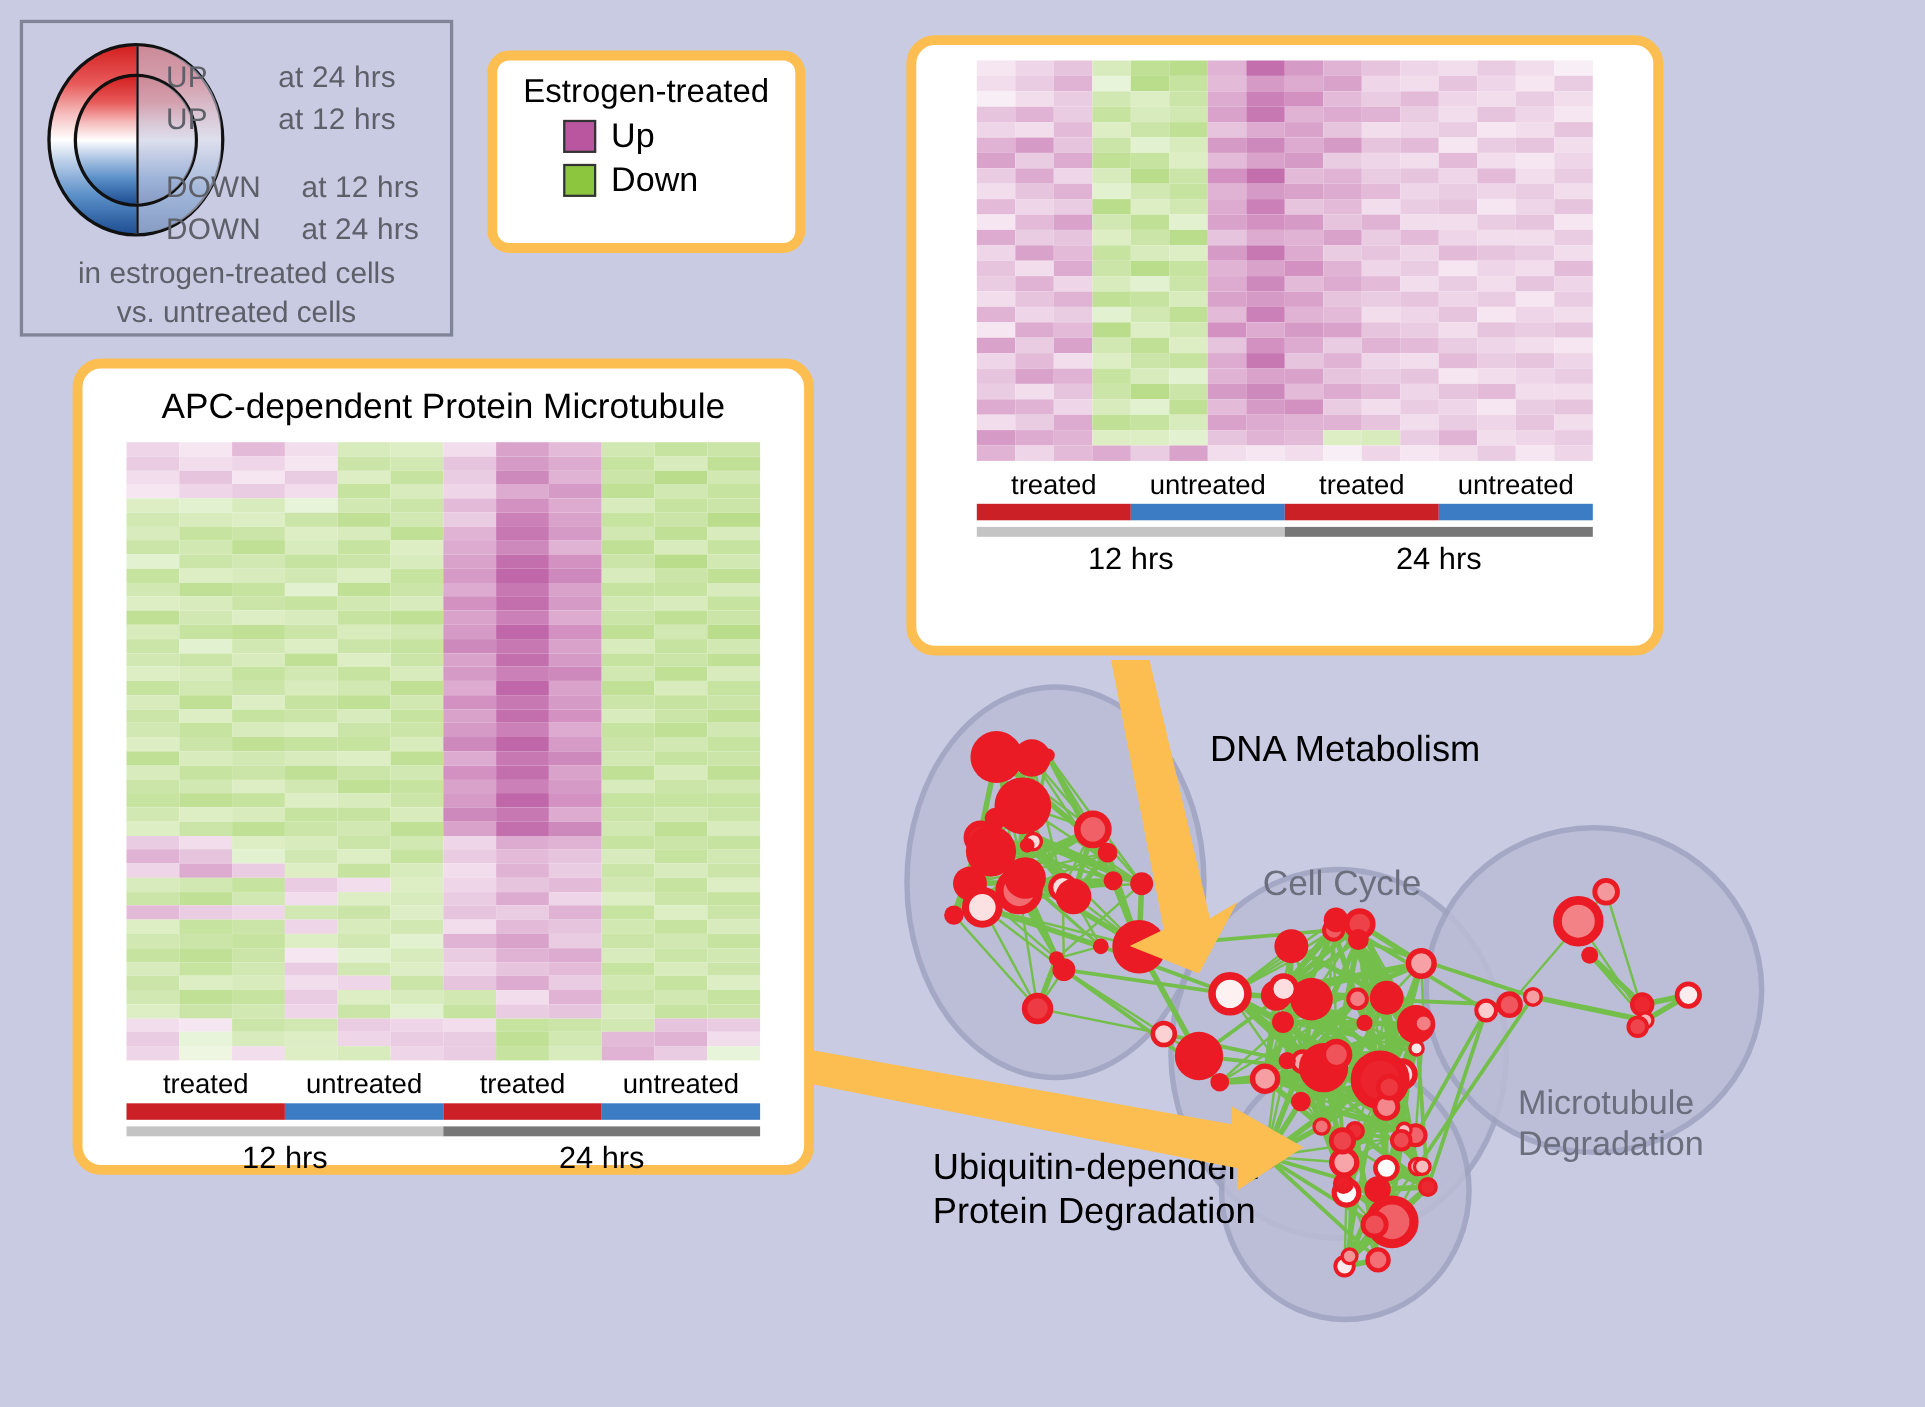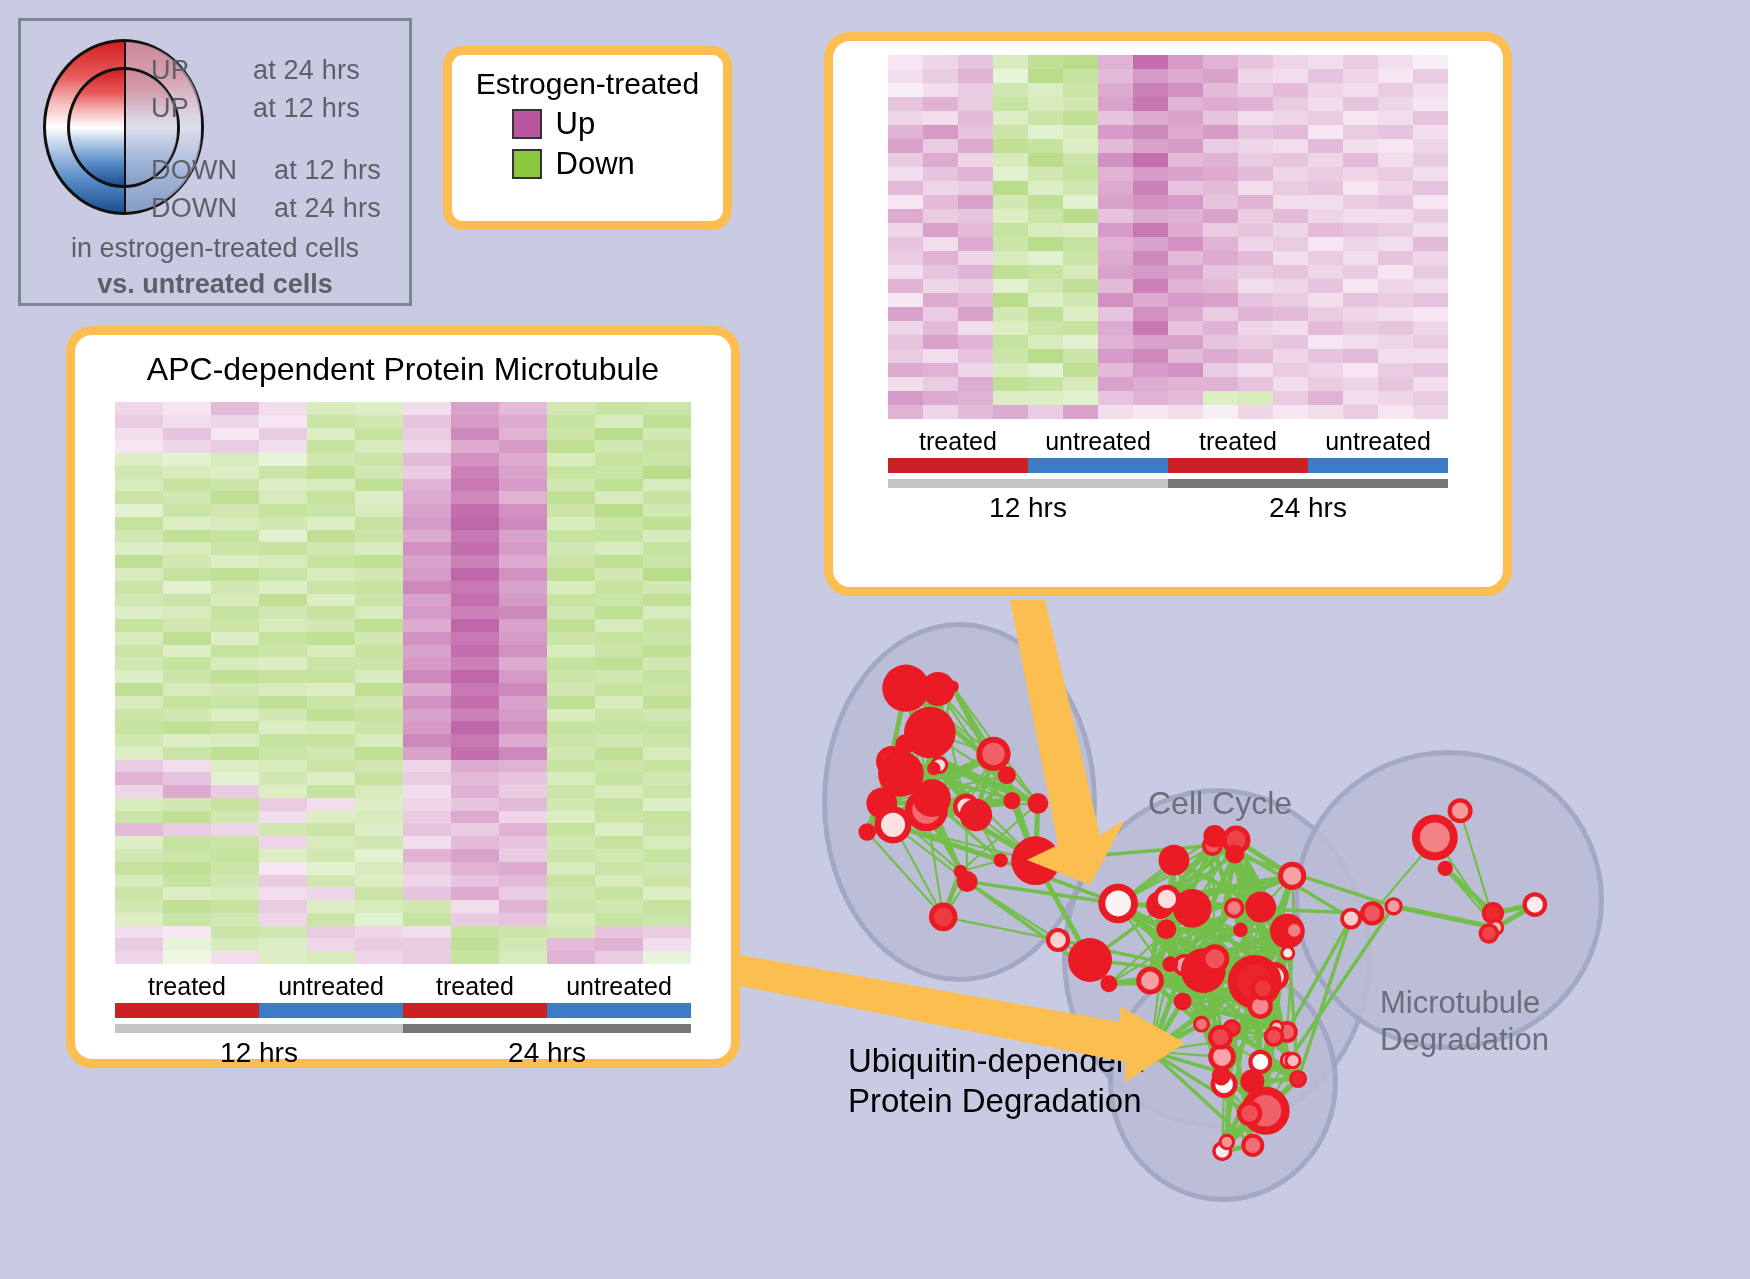--- a/index.html
+++ b/index.html
@@ -79,21 +79,21 @@
   <div class="cb-lab" style="left:130px;top:34px;">UP</div>
   <div class="cb-lab" style="left:232px;top:34px;">at 24 hrs</div>
   <div class="cb-lab" style="left:130px;top:72px;">UP</div>
   <div class="cb-lab" style="left:232px;top:72px;">at 12 hrs</div>
   <div class="cb-lab" style="left:130px;top:134px;">DOWN</div>
   <div class="cb-lab" style="left:253px;top:134px;">at 12 hrs</div>
   <div class="cb-lab" style="left:130px;top:172px;">DOWN</div>
   <div class="cb-lab" style="left:253px;top:172px;">at 24 hrs</div>
 
   <div class="cb-foot" style="top:212px;">in estrogen-treated cells</div>
-  <div class="cb-foot" style="top:248px;font-weight:bold;">vs. untreated cells</div>
+  <div class="cb-foot" style="top:248px;">vs. untreated cells</div>
 </div>
 
 <div class="abs" id="updown">
   <div class="title">Estrogen-treated</div>
   <div class="keyrow">
     <span class="swatch" id="sw-up" style="background: rgb(185, 86, 159);"></span>
     <span class="kl">Up</span>
   </div>
   <div class="keyrow">
     <span class="swatch" id="sw-down" style="background: rgb(140, 198, 63);"></span>
@@ -1522,20 +1522,21 @@
       <circle cx="470.3604165910264" cy="461.90685160476653" r="9.994727366255145" fill="rgb(255,252,252)" stroke="#ea1b24" stroke-width="4.19778549382716"></circle>
       <circle cx="459.61327855633886" cy="513.3418134012338" r="10.55136316872428" fill="rgb(239,79,86)" stroke="#ea1b24" stroke-width="4.431572530864197"></circle>
       <circle cx="502.9975177235698" cy="460.57325855203703" r="7.05244341563786" fill="rgb(249,188,190)" stroke="#ea1b24" stroke-width="3"></circle>
       <circle cx="441.7696934712509" cy="428.16241226028063" r="7.497968106995884" fill="rgb(236,45,53)" stroke="#ea1b24" stroke-width="3.1491466049382715"></circle>
       <circle cx="431.3018056948918" cy="475.841415628684" r="7.887937242798354" fill="rgb(234,31,39)" stroke="#ea1b24" stroke-width="3.3129336419753086"></circle>
       <circle cx="430.40369223026266" cy="437.14639851648286" r="10.222350823045268" fill="rgb(238,69,77)" stroke="#ea1b24" stroke-width="4.293387345679013"></circle>
       <circle cx="300" cy="360" r="22" fill="#ea1b24"></circle>
       <circle cx="268" cy="340" r="10" fill="rgb(251,209,211)" stroke="#ea1b24" stroke-width="4.2"></circle>
     </svg>
 
+  <div class="netlabel" style="left:310px;top:62px;font-size:33px;">DNA Metabolism</div>
   <div class="netlabel" style="left:358px;top:185px;font-size:32px;color:#6b6e7c;">Cell Cycle</div>
   <div class="netlabel" style="left:590px;top:385px;font-size:31px;color:#6b6e7c;">Microtubule</div>
   <div class="netlabel" style="left:590px;top:422px;font-size:31px;color:#6b6e7c;">Degradation</div>
   <div class="netlabel" style="left:58px;top:442px;font-size:33px;">Ubiquitin-dependent</div>
   <div class="netlabel" style="left:58px;top:482px;font-size:33px;">Protein Degradation</div>
 </div>
 
 <svg class="abs" style="left:0;top:0;width:1750px;height:1279px;pointer-events:none;">
   <polygon points="1010,600 1045,600 1100,835 1125,820 1090,885 1027,860 1058,845" fill="#fcbe51"></polygon>
   <polygon points="740,955 1120,1022 1120,1006 1185,1043 1125,1082 1125,1062 735,985" fill="#fcbe51"></polygon>

